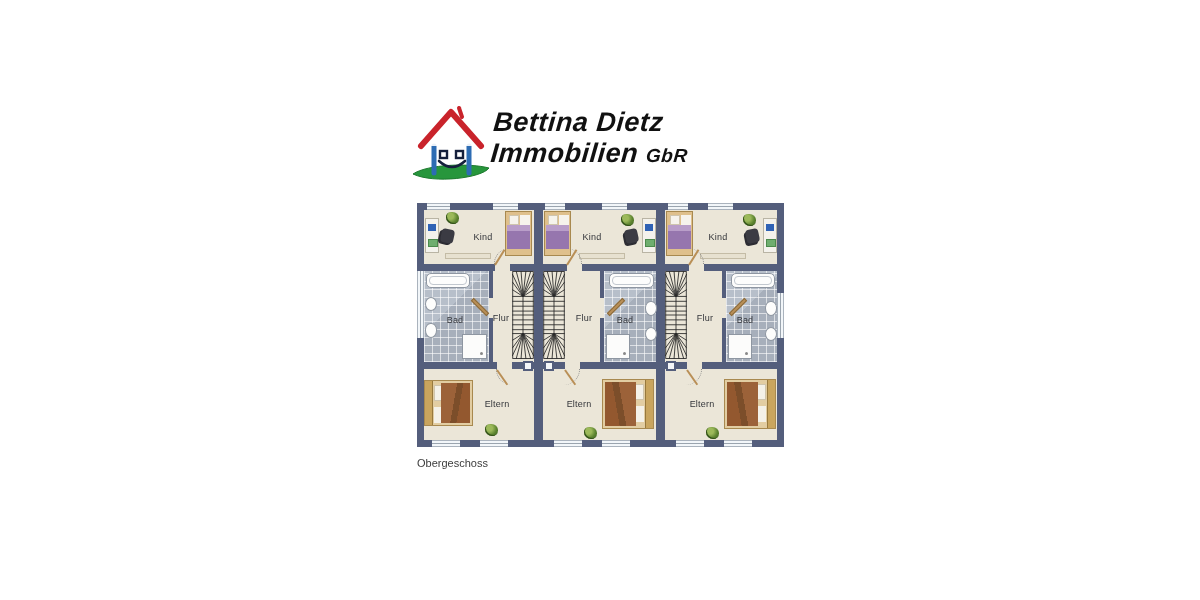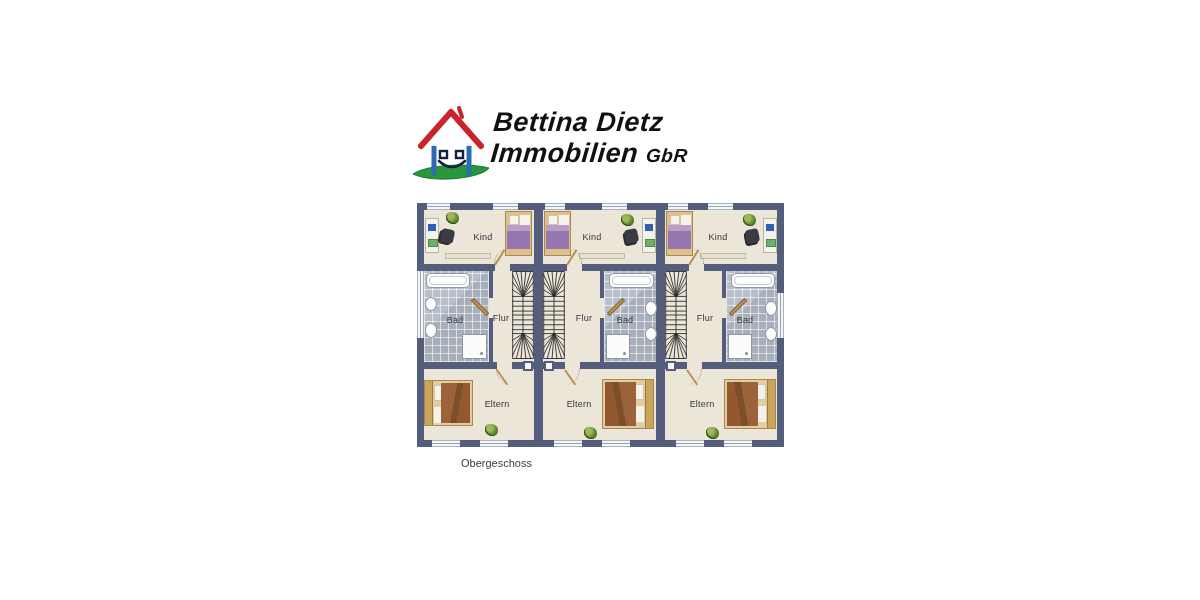--- a/index.html
+++ b/index.html
@@ -61,21 +61,21 @@
   .plant{position:absolute;width:13px;height:12px;border-radius:45% 55% 50% 60%;
          background:radial-gradient(circle at 35% 35%,#9cb95a 0 25%,#5d8430 60%,#3f6320 100%);
          box-shadow:inset 1px -1px 0 #33511a;}
 
   .stairs{position:absolute;width:22px;height:88px;}
   .niche{position:absolute;width:10px;height:10px;background:#f4f6f8;border:2px solid #545e7c;box-sizing:border-box;}
 
   .door-arc{position:absolute;width:16px;height:16px;border-left:1px dotted #8a8a8a;border-radius:100% 0 0 0;box-sizing:border-box;}
   .door-leaf{position:absolute;width:18px;height:0;border-top:2px solid #b98f56;transform-origin:left center;}
 
-  #caption{position:absolute;left:417px;top:457px;font-size:11px;color:#3c3c3c;margin-left:44px;}
+  #caption{position:absolute;left:417px;top:457px;font-size:11px;color:#3c3c3c;}
 </style>
 </head>
 <body>
 
 <div id="logo">
   <svg class="abs" style="left:0;top:0" width="80" height="82" viewBox="0 0 80 82">
     <path d="M1,71 C16,61 58,60 77,65 C70,75 22,81 1,71 Z" fill="#27963c" stroke="#1d7a2e" stroke-width="1"></path>
     <line x1="22" y1="43" x2="22" y2="70" stroke="#2d6cb3" stroke-width="5" stroke-linecap="round"></line>
     <line x1="57" y1="43" x2="57" y2="70" stroke="#2d6cb3" stroke-width="5" stroke-linecap="round"></line>
     <path d="M9,43 L39,9 L69,43" fill="#ffffff" fill-opacity="0.9" stroke="#c9232b" stroke-width="6" stroke-linejoin="round" stroke-linecap="round"></path>

